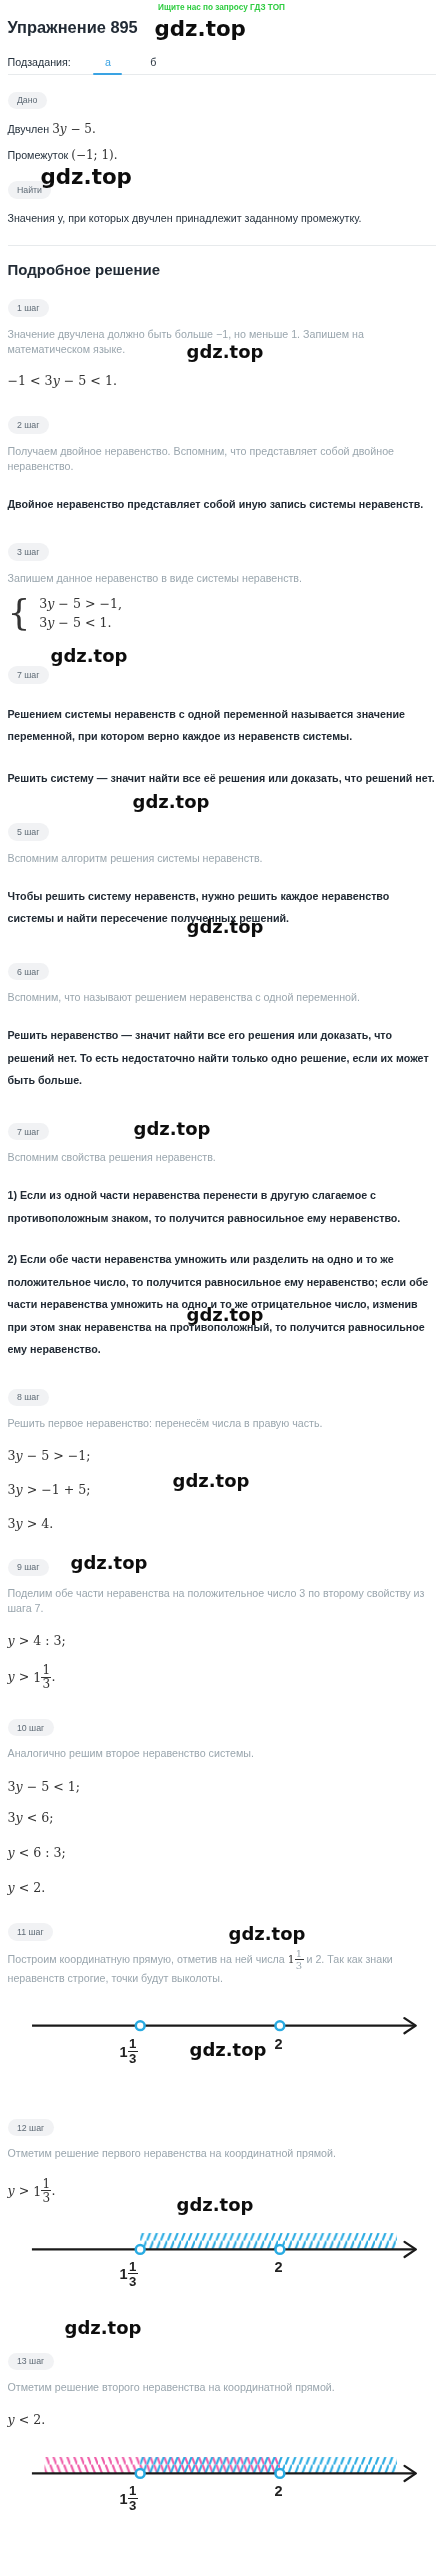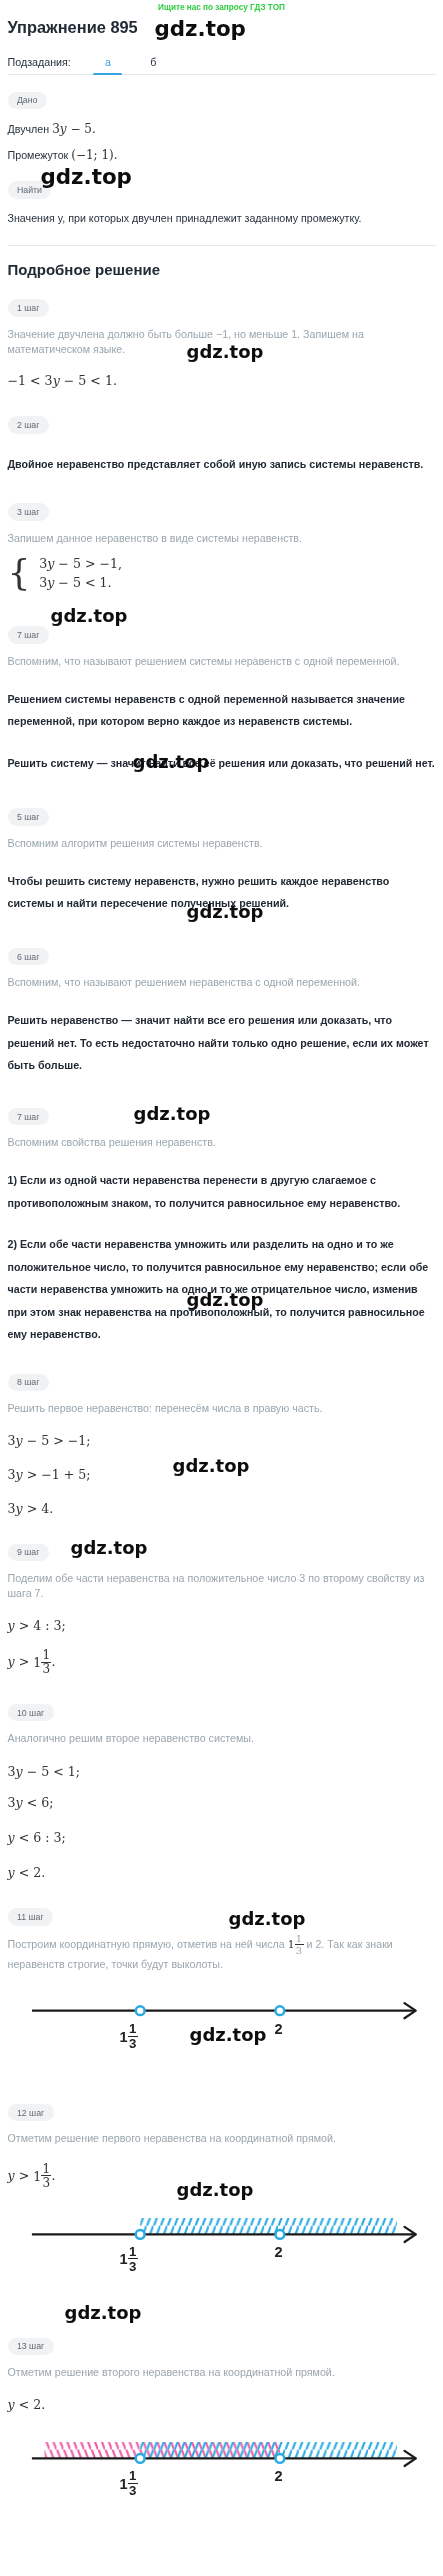--- a/index.html
+++ b/index.html
@@ -87,39 +87,39 @@
 
   <div class="step" style="margin-top:21.4px;">
     <span class="badge">1 шаг</span>
     <span class="wm wm-md" style="left:179px;top:42px;">gdz.top</span>
     <div class="gray">Значение двучлена должно быть больше −1, но меньше 1. Запишем на математическом языке.</div>
     <div class="math-line"><span class="math">−1 &lt; 3<i>y</i> − 5 &lt; 1.</span></div>
   </div>
 
   <div class="step">
     <span class="badge">2 шаг</span>
+    <div class="gray">Получаем двойное неравенство. Вспомним, что представляет собой двойное неравенство.</div>
     <div class="boldp">Двойное неравенство представляет собой иную запись системы неравенств.</div>
   </div>
 
   <div class="step">
     <span class="badge">3 шаг</span>
     <div class="gray">Запишем данное неравенство в виде системы неравенств.</div>
     <div class="sys">
       <span class="sys-brace">{</span>
       <span class="sys-lines">
         <div class="math-line" style="margin-top:0;"><span class="math">3<i>y</i> − 5 &gt; −1,</span></div>
         <div class="math-line"><span class="math">3<i>y</i> − 5 &lt; 1.</span></div>
       </span>
     </div>
   </div>
 
   <div class="step" style="margin-top:33px;">
     <span class="wm wm-md" style="left:43px;top:-21.4px;">gdz.top</span>
     <span class="badge">7 шаг</span>
-    <div class="gray">Вспомним, что называют решением системы неравенств с одной переменной.</div>
     <div class="boldp"><span>Решением системы неравенств с одной переменной называется значение переменной, при котором верно </span><b>каждое</b><span> из неравенств системы.</span></div>
     <div class="boldp">Решить систему — значит найти все её решения или доказать, что решений нет.</div>
     <span class="wm wm-md" style="left:125px;top:125px;">gdz.top</span>
   </div>
 
   <div class="step" style="margin-top:34px;">
     <span class="badge">5 шаг</span>
     <div class="gray">Вспомним алгоритм решения системы неравенств.</div>
     <div class="boldp">Чтобы решить систему неравенств, нужно решить каждое неравенство системы и найти пересечение полученных решений.</div>
     <span class="wm wm-md" style="left:179px;top:93px;">gdz.top</span>

